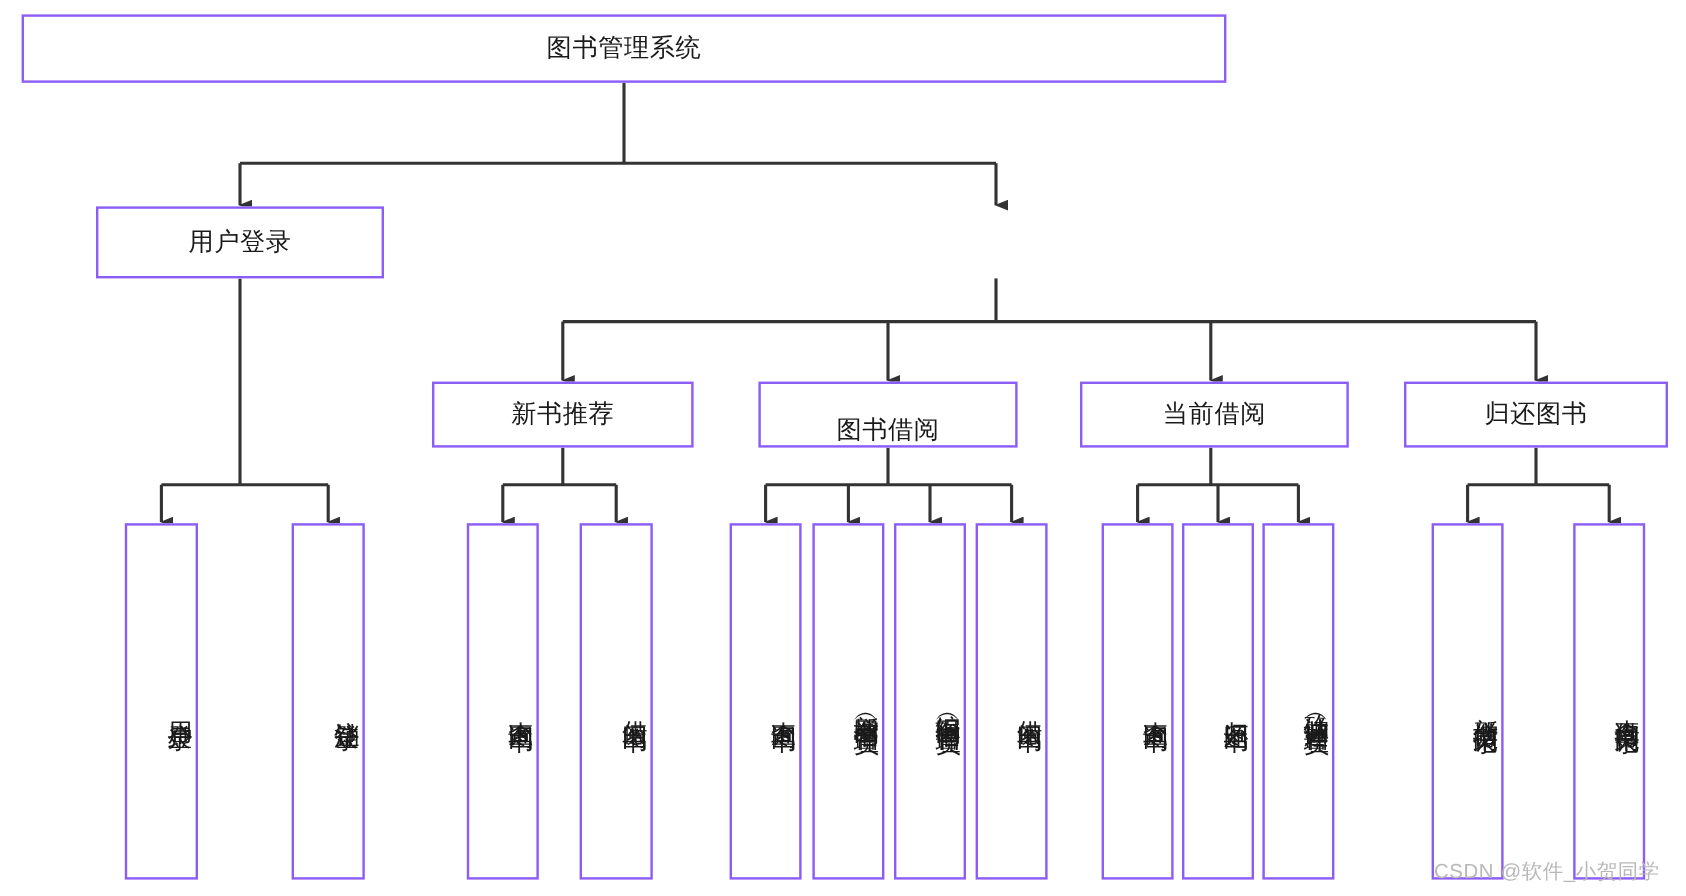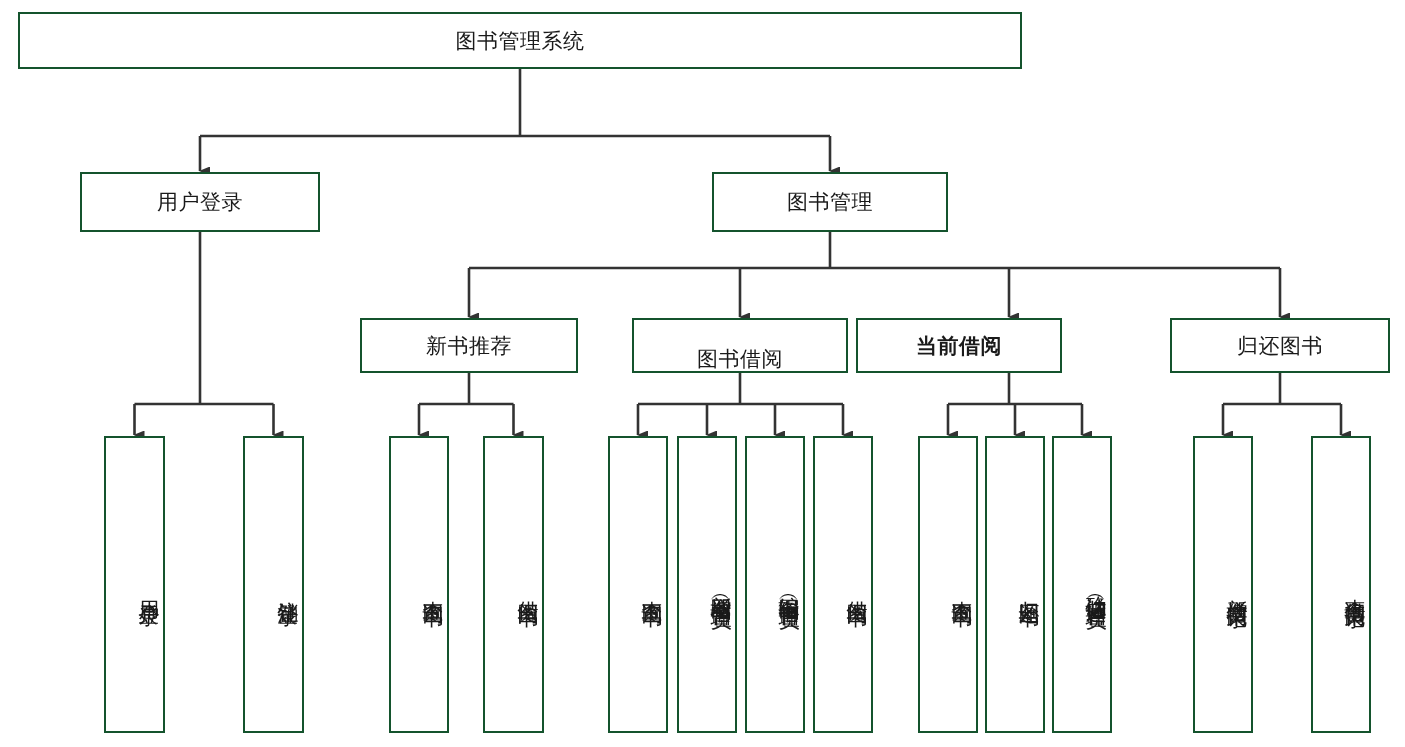--- a/index.html
+++ b/index.html
@@ -22,21 +22,21 @@
     left: 0;
     top: 0;
     width: 1405px;
     height: 747px;
     pointer-events: none;
   }
   .node {
     position: absolute;
     box-sizing: border-box;
     background: #ffffff;
-    border: 2px solid #14532d;
+    border: 2px solid #8b5cf6;
     display: flex;
     align-items: center;
     justify-content: center;
     color: #1a1a1a;
   }
   .node.horiz {
     font-size: 21px;
     letter-spacing: 0.5px;
     line-height: 1.2;
   }
@@ -111,31 +111,28 @@
       </g>
   </svg>
 
   <div class="node horiz" style="left: 18px; top: 12px; width: 1004px; height: 57px;">
     <span>图书管理系统</span>
   </div>
 
   <div class="node horiz" style="left: 80px; top: 172px; width: 240px; height: 60px;">
     <span>用户登录</span>
   </div>
-  <div class="node horiz" style="left: 712px; top: 172px; width: 236px; height: 60px;">
-    <span>图书管理</span>
-  </div>
 
   <div class="node horiz" style="left: 360px; top: 318px; width: 218px; height: 55px;">
     <span>新书推荐</span>
   </div>
   <div class="node horiz" style="left: 632px; top: 318px; width: 216px; height: 55px; align-items: flex-end;">
     <span>图书借阅</span>
   </div>
-  <div class="node horiz" style="left: 856px; top: 318px; width: 206px; height: 55px; font-weight: bold;">
+  <div class="node horiz" style="left: 900px; top: 318px; width: 224px; height: 55px;">
     <span>当前借阅</span>
   </div>
   <div class="node horiz" style="left: 1170px; top: 318px; width: 220px; height: 55px;">
     <span>归还图书</span>
   </div>
 
   <div class="node vert" style="left: 104px; top: 436px; width: 61px; height: 297px;">
     <span class="vlabel">用户登录</span>
   </div>
   <div class="node vert" style="left: 243px; top: 436px; width: 61px; height: 297px;">
@@ -168,14 +165,15 @@
   <div class="node vert" style="left: 1052px; top: 436px; width: 60px; height: 297px;">
     <span class="vlabel">确认归还（管理员）</span>
   </div>
   <div class="node vert" style="left: 1193px; top: 436px; width: 60px; height: 297px;">
     <span class="vlabel">新增借阅记录</span>
   </div>
   <div class="node vert" style="left: 1311px; top: 436px; width: 60px; height: 297px;">
     <span class="vlabel">查询借阅记录</span>
   </div>
 
+  <div class="watermark" style="left: 1195px; top: 715px;">CSDN @软件_小贺同学</div>
 
 </div>
 
 </body></html>

